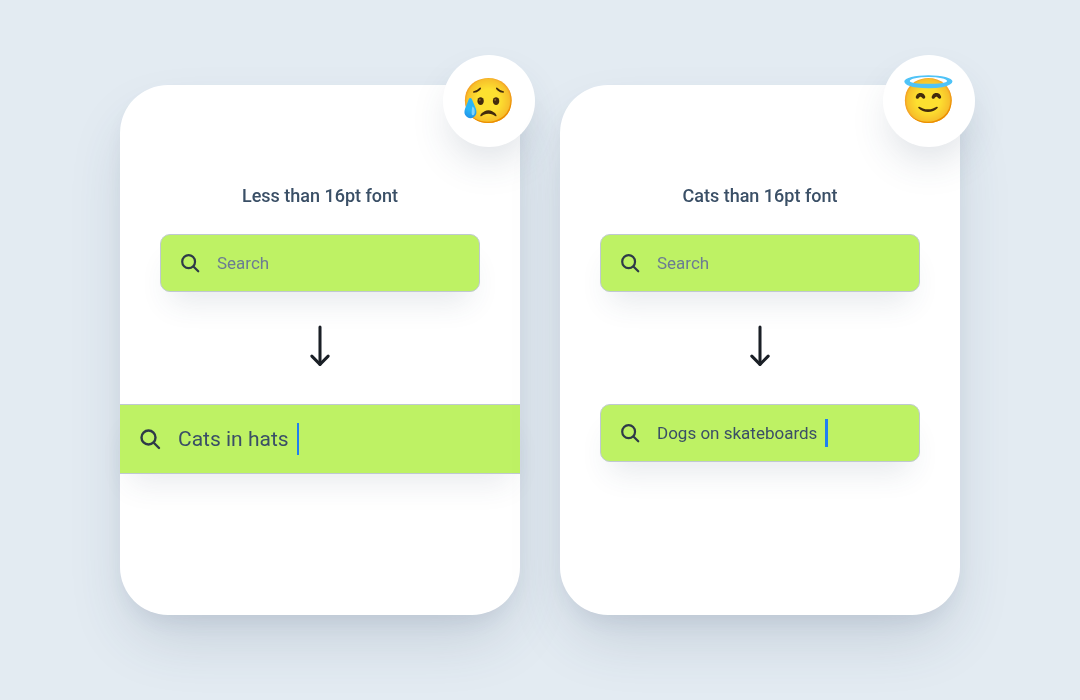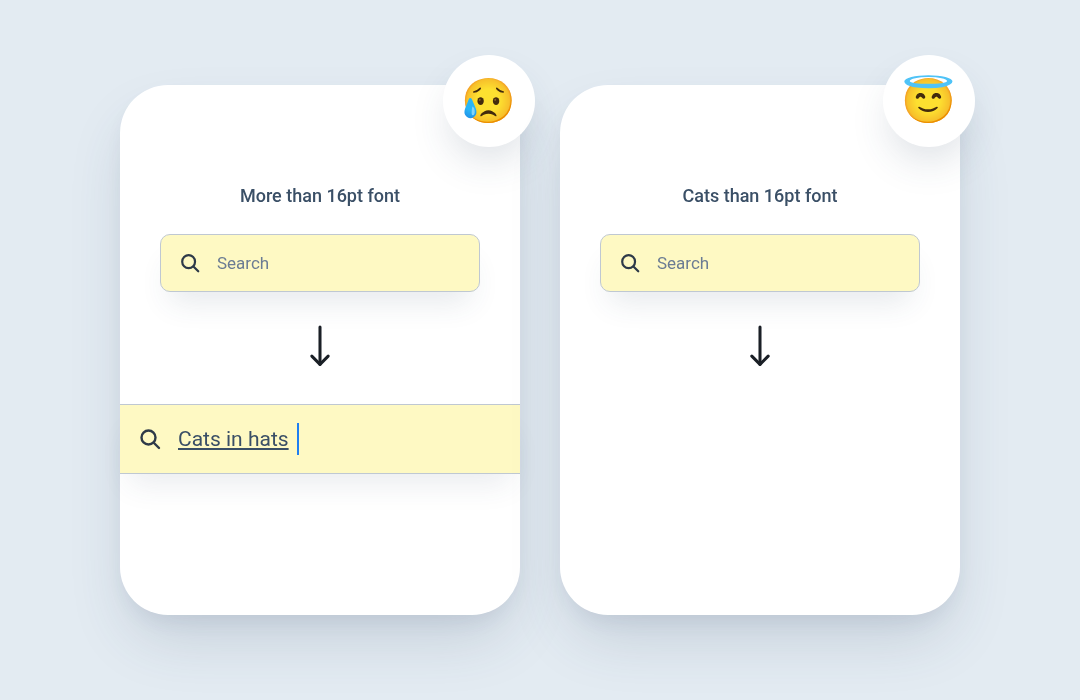--- a/index.html
+++ b/index.html
@@ -45,21 +45,21 @@
       color: #3a4f66;
       font-size: 18px;
       font-weight: 500;
       margin-bottom: 28px;
     }
     .search-box {
       position: relative;
       height: 58px;
       border: 1px solid #bfc8d2;
       border-radius: 10px;
-      background: #fef9c3;
+      background: #bef264;
       display: flex;
       align-items: center;
       padding: 0 18px;
       box-shadow: 0 20px 30px -10px rgba(50,70,100,0.12);
       width: 320px;
     }
     .search-box.fullwidth {
       width: 100%;
       border-radius: 0;
       border-left: none;
@@ -78,21 +78,20 @@
       color: #6b7c93;
       font-size: 17px;
     }
     .typed-text {
       color: #3a4f66;
       font-size: 17px;
       white-space: nowrap;
     }
     .fullwidth .typed-text {
       font-size: 21px;
-      text-decoration: underline;
     }
     .cursor {
       display: inline-block;
       width: 2.5px;
       height: 28px;
       background: #1f7ff0;
       margin-left: 8px;
       vertical-align: middle;
     }
     .fullwidth .cursor { height: 32px; }
@@ -111,21 +110,21 @@
   </style>
 </head>
 <body>
 
 <div class="card">
   <div class="badge">
     <span>😥</span>
   </div>
 
   <div class="inner-stack">
-    <div class="title">More than 16pt font</div>
+    <div class="title">Less than 16pt font</div>
 
     <div class="search-box">
       <span class="search-icon">
         <svg viewBox="0 0 24 24" fill="none" stroke="#2e3a48" stroke-width="2.4" stroke-linecap="round">
           <circle cx="10.5" cy="10.5" r="7"></circle>
           <line x1="16" y1="16" x2="21" y2="21"></line>
         </svg>
       </span>
       <span class="placeholder">Search</span>
     </div>
@@ -168,14 +167,24 @@
       <span class="placeholder">Search</span>
     </div>
 
     <div class="arrow">
       <svg viewBox="0 0 24 40" fill="none" stroke="#1a1f26" stroke-width="2.6" stroke-linecap="round" stroke-linejoin="round">
         <line x1="12" y1="2" x2="12" y2="34"></line>
         <polyline points="5,27 12,34 19,27"></polyline>
       </svg>
     </div>
 
+    <div class="search-box">
+      <span class="search-icon">
+        <svg viewBox="0 0 24 24" fill="none" stroke="#2e3a48" stroke-width="2.4" stroke-linecap="round">
+          <circle cx="10.5" cy="10.5" r="7"></circle>
+          <line x1="16" y1="16" x2="21" y2="21"></line>
+        </svg>
+      </span>
+      <span class="typed-text">Dogs on skateboards</span>
+      <span class="cursor"></span>
+    </div>
   </div>
 </div>
 
 </body></html>

